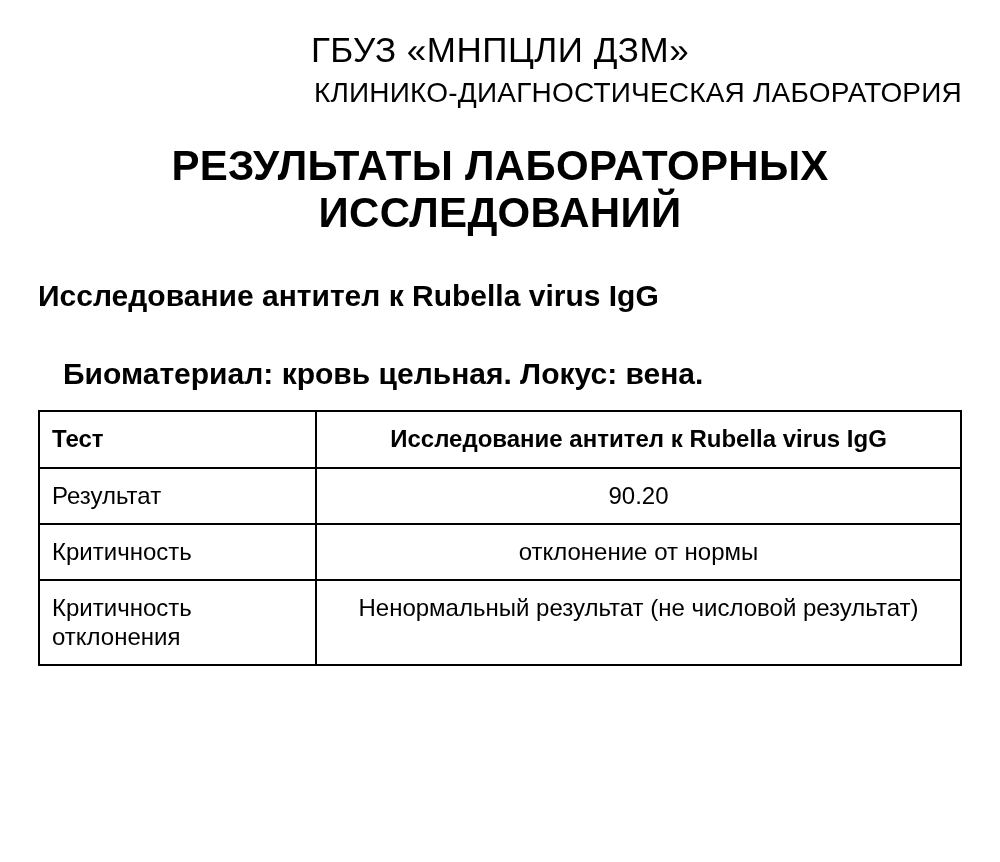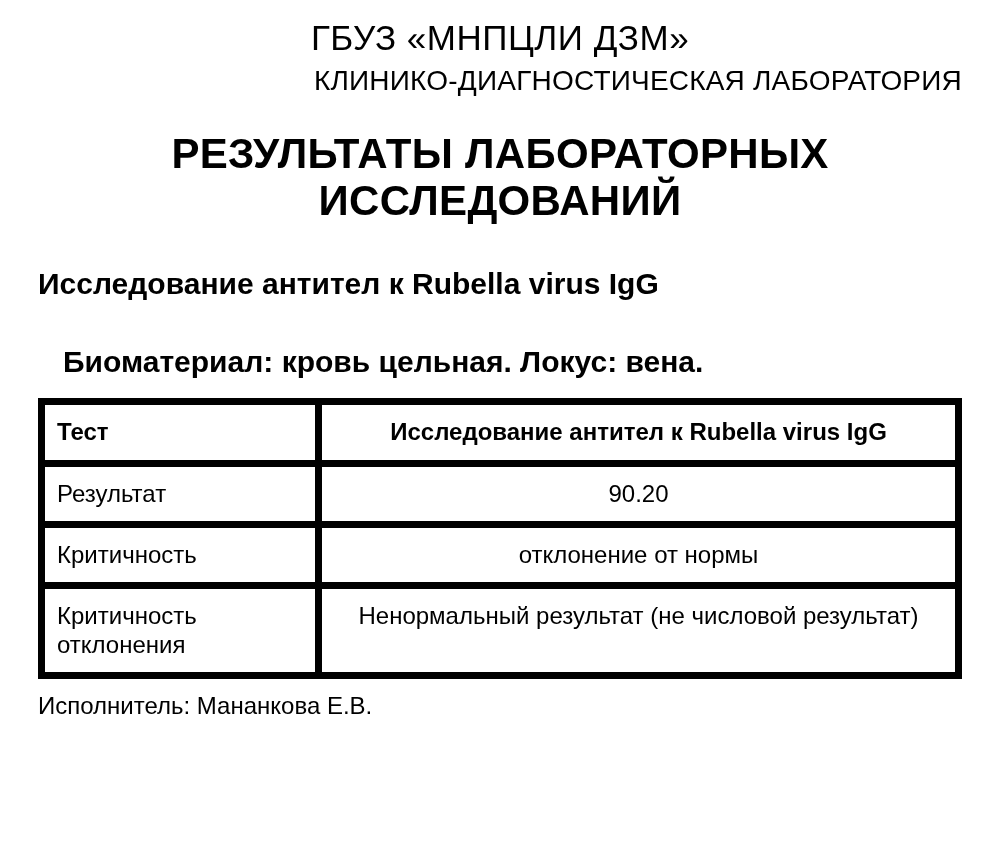--- a/index.html
+++ b/index.html
@@ -5,21 +5,21 @@
   * { box-sizing: border-box; }
   html, body { margin: 0; padding: 0; background: #ffffff; }
   body {
     font-family: "Liberation Sans", sans-serif;
     color: #000000;
     width: 1000px;
   }
   .page {
     width: 1000px;
     height: 862px;
-    padding: 18px 38px 0 38px;
+    padding: 30px 38px 0 38px;
     background: #ffffff;
   }
   .org-name {
     text-align: center;
     font-size: 35px;
     font-weight: 400;
     line-height: 1.15;
     letter-spacing: 0.5px;
   }
   .department {
@@ -49,21 +49,21 @@
     margin-top: 44px;
     margin-left: 25px;
   }
   table.results {
     width: 100%;
     border-collapse: collapse;
     margin-top: 19px;
     table-layout: fixed;
   }
   table.results td {
-    border: 7px solid #000000;
+    border: 2px solid #000000;
     font-size: 24px;
     line-height: 1.18;
     padding: 13px 12px;
     vertical-align: top;
     overflow: hidden;
   }
   td.label-cell { width: 277px; text-align: left; }
   td.value-cell { text-align: center; }
   tr.header-row td { font-weight: 700; }
   .executor {
@@ -101,15 +101,14 @@
         <td class="label-cell">Критичность</td>
         <td class="value-cell">отклонение от нормы</td>
       </tr>
       <tr>
         <td class="label-cell">Критичность отклонения</td>
         <td class="value-cell">Ненормальный результат (не числовой результат)</td>
       </tr>
     </tbody>
   </table>
 
-  <div class="executor">Исполнитель: Мананкова Е.В.</div>
 
 </div>
 
 </body></html>

